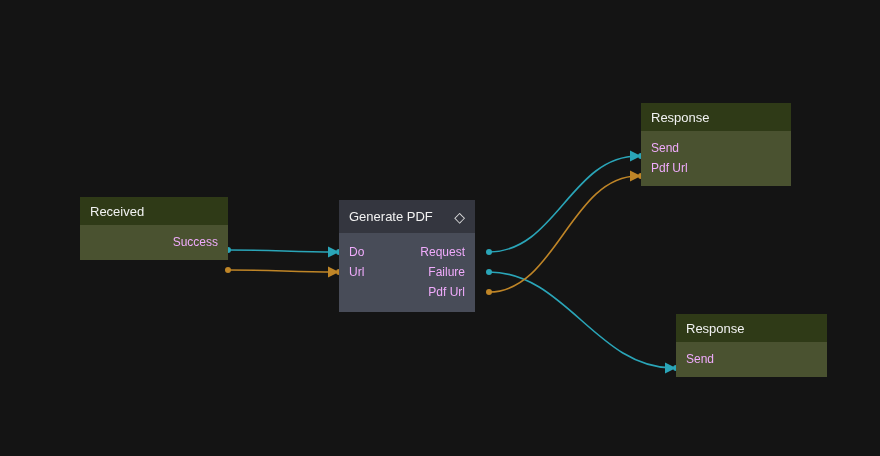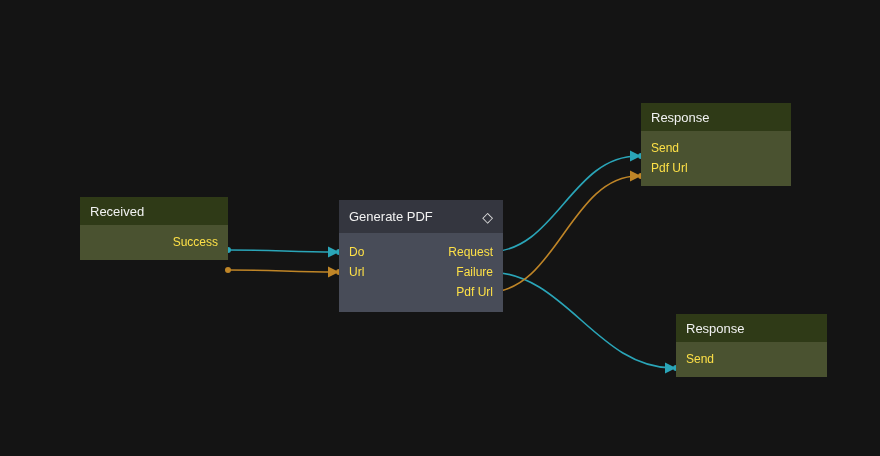--- a/index.html
+++ b/index.html
@@ -43,21 +43,21 @@
   .node.green .header { height: 28px; background: #2f3a17; }
   .node.green .body  { background: #4a5230; padding: 7px 0 8px; }
   .node.gray  .header { height: 33px; background: #34363f; }
   .node.gray  .body  { background: #484c58; padding: 9px 0 10px; }
 
   .row {
     height: 20px;
     display: flex;
     align-items: center;
     padding: 0 10px;
-    color: #fde047;
+    color: #f0abfc;
     font-size: 12px;
     white-space: nowrap;
   }
   .row.in   { justify-content: flex-start; }
   .row.out  { justify-content: flex-end; }
   .row.both { justify-content: space-between; }
 
   .diamond {
     font-size: 14px;
     line-height: 1;
@@ -101,21 +101,21 @@
     <div class="header">
       <span class="title">Received</span>
     </div>
     <div class="body">
       <div class="row out">
         <span class="plabel">Success</span>
       </div>
     </div>
   </div>
 
-  <div class="node gray" style="left:339px; top:200px; width:164px;">
+  <div class="node gray" style="left:339px; top:200px; width:136px;">
     <div class="header">
       <span class="title">Generate PDF</span>
       <span class="diamond">◇</span>
     </div>
     <div class="body">
       <div class="row both">
         <span class="plabel">Do</span>
         <span class="plabel">Request</span>
       </div>
       <div class="row both">

